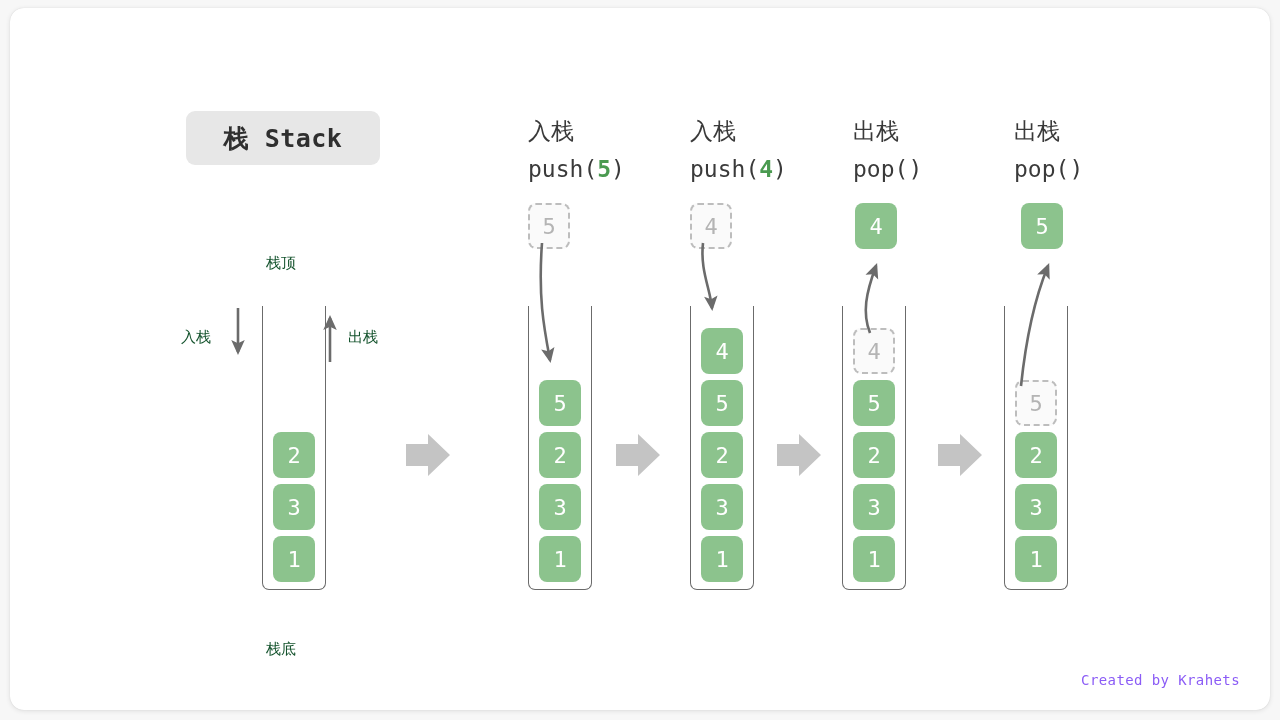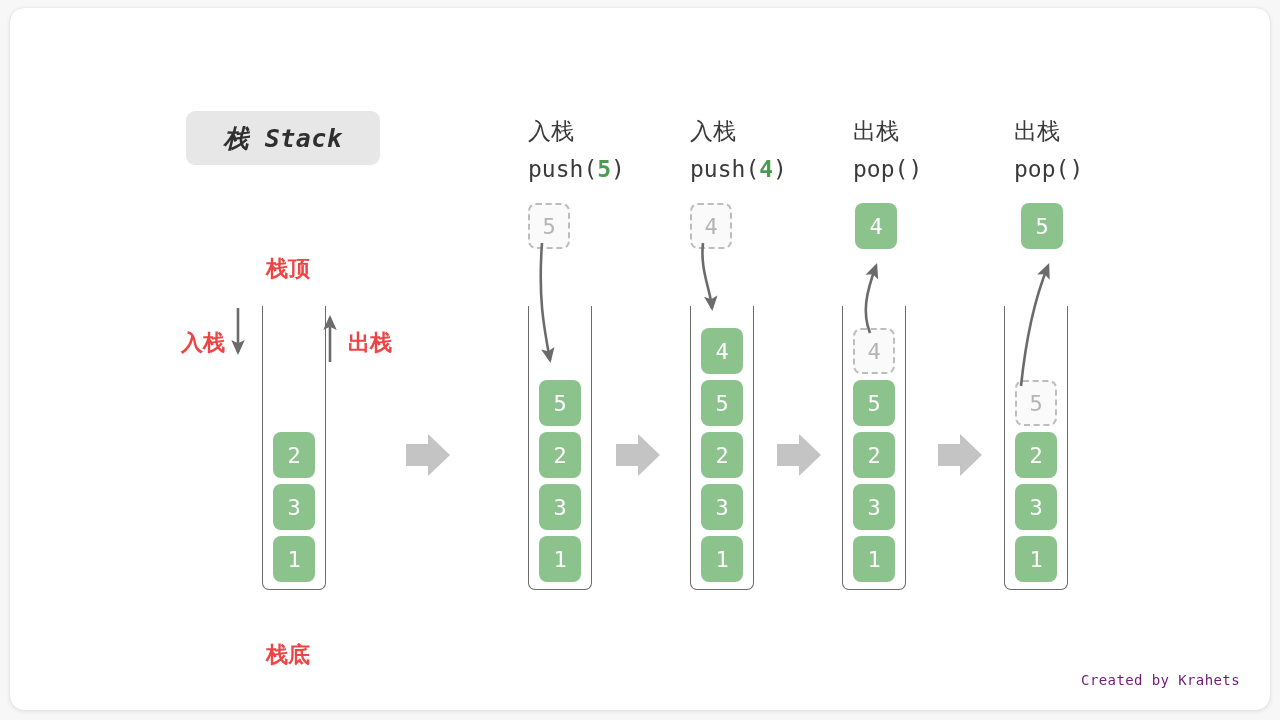--- a/index.html
+++ b/index.html
@@ -35,21 +35,20 @@
     background: #e7e7e7;
     border-radius: 9px;
     display: flex;
     align-items: center;
     justify-content: center;
     font-family: "DejaVu Sans Mono", "Liberation Mono", monospace;
     font-size: 25px;
     font-weight: bold;
     color: #2f2f2f;
     letter-spacing: 0.5px;
-    font-style: italic;
   }
 
   
   .col-head {
     font-family: "DejaVu Sans Mono", "Liberation Mono", monospace;
     font-size: 23px;
     color: #3a3a3a;
     line-height: 38px;
     white-space: nowrap;
   }
@@ -84,33 +83,33 @@
   }
   .cell.ghost {
     background: #fafafa;
     color: #b4b4b4;
     border: 2px dashed #bdbdbd;
   }
 
   
   .label-cn {
     font-family: "DejaVu Sans", "Liberation Sans", sans-serif;
-    font-size: 22px;
-    font-weight: bold;
-    color: #ef4444;
+    font-size: 15px;
+    font-weight: normal;
+    color: #14532d;
     white-space: nowrap;
   }
 
   
   #credit {
     right: 30px;
     bottom: 22px;
     font-family: "DejaVu Sans Mono", "Liberation Mono", monospace;
     font-size: 14px;
-    color: #701a75;
+    color: #8b5cf6;
     letter-spacing: 0.4px;
   }
 
   svg.overlay {
     position: absolute;
     left: 0; top: 0;
     width: 1260px; height: 702px;
     pointer-events: none;
   }
 </style>

